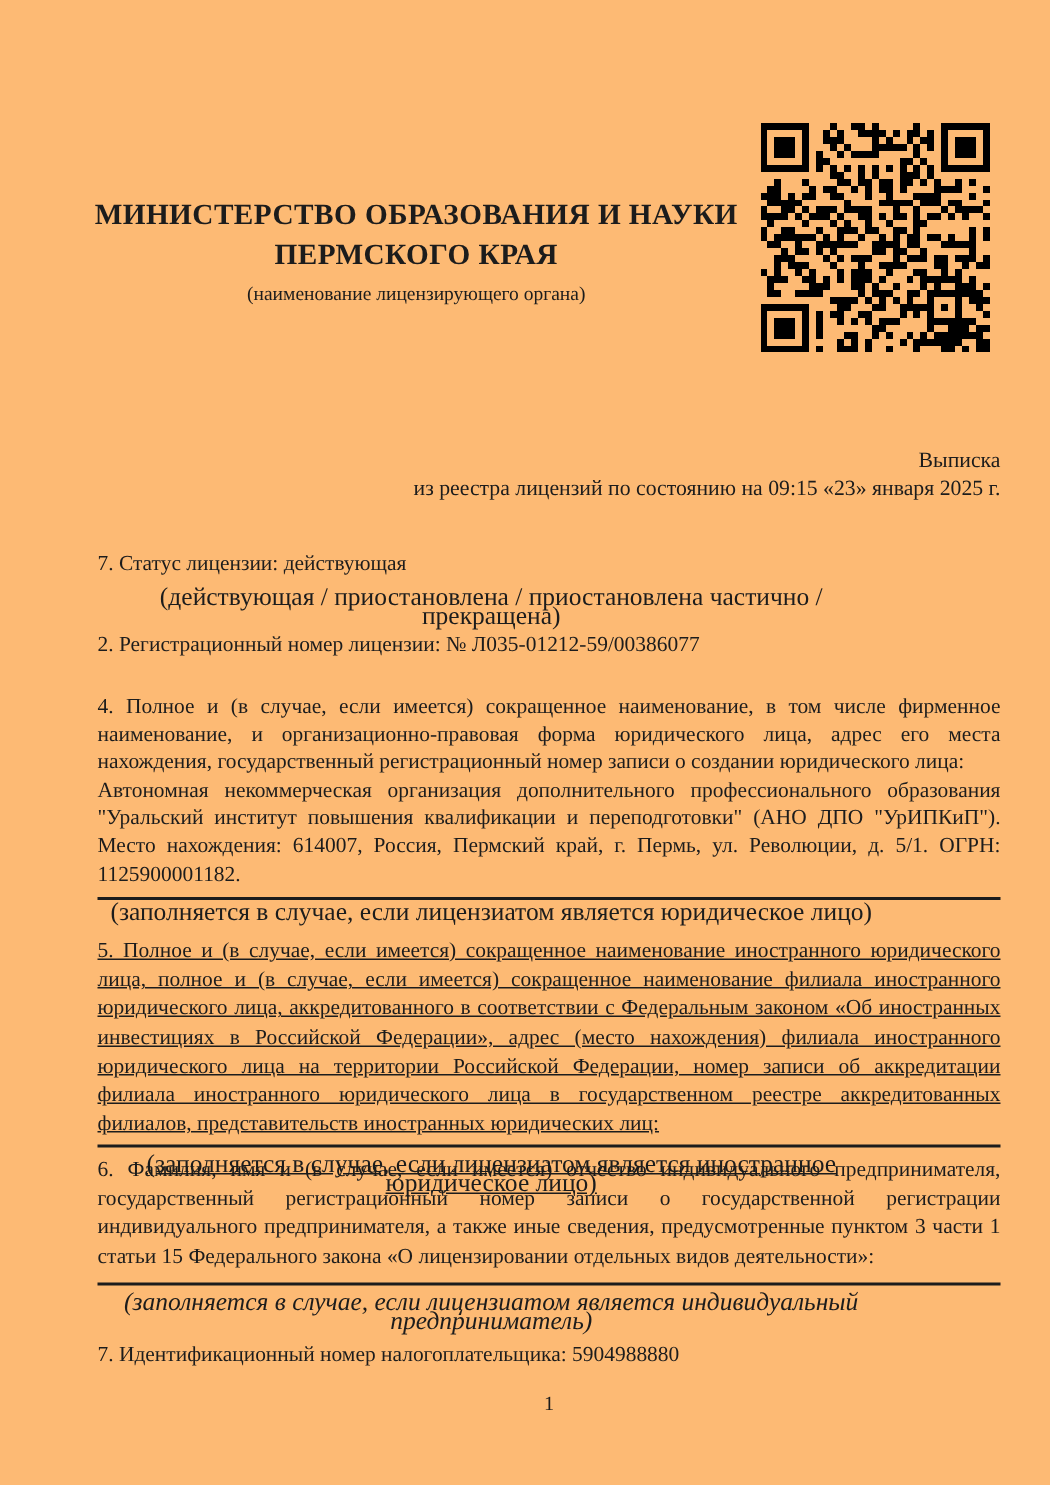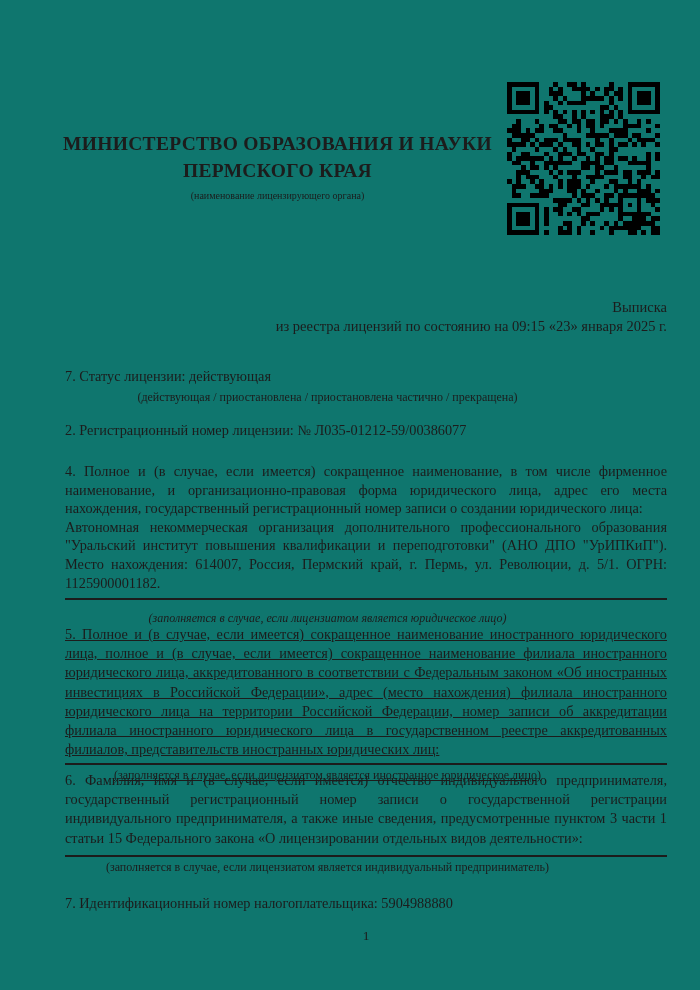--- a/index.html
+++ b/index.html
@@ -1,39 +1,39 @@
 <!DOCTYPE html>
 <html><head>
 <meta charset="utf-8">
 <style>
   html,body{margin:0;padding:0;background:#ffffff;}
   .page{
     position:relative;
     width:700px;height:990px;
-    background:#0f766e;
+    background:#fdba74;
     color:#1c1c1c;
     font-family:"Liberation Serif","DejaVu Serif",serif;
     overflow:hidden;
   }
   .abs{position:absolute;}
   
   .issuer{left:35px;top:130px;width:485px;text-align:center;}
   .issuer-name{font-weight:bold;font-size:19.5px;line-height:27px;white-space:nowrap;letter-spacing:0.3px;}
-  .issuer-caption{font-size:10px;line-height:13px;margin-top:5px;}
+  .issuer-caption{font-size:13px;line-height:13px;margin-top:5px;}
   .qr{left:507px;top:82px;width:153px;height:153px;}
   .qr svg{display:block;width:153px;height:153px;}
   
   .extract{left:65px;top:298px;width:602px;text-align:right;font-size:14.5px;line-height:18.5px;}
   
   .item{position:absolute;left:65px;width:602px;font-size:14.3px;line-height:20px;}
   .just{text-align:justify;text-justify:inter-word;}
   .lh185{line-height:18.6px;}
   .lh19{line-height:19.2px;}
   .fill-rule{border-top:2px solid #1c1c1c;width:602px;height:0;}
-  .sec-caption{width:525px;text-align:center;font-size:12px;line-height:13px;}
+  .sec-caption{width:525px;text-align:center;font-size:17px;line-height:13px;}
   .pagenum{left:65px;top:928px;width:602px;text-align:center;font-size:13.5px;}
 </style>
 </head>
 <body>
 
 <div class="page">
 
   <div class="abs issuer">
     <div class="issuer-name">МИНИСТЕРСТВО ОБРАЗОВАНИЯ И НАУКИ</div>
     <div class="issuer-name">ПЕРМСКОГО КРАЯ</div>
@@ -584,33 +584,33 @@
 
   <div class="item" style="top:420px;">
     <div>2. Регистрационный номер лицензии: № Л035-01212-59/00386077</div>
   </div>
 
 
   <div class="item" style="top:462px;">
     <div class="just lh185">4. Полное и (в случае, если имеется) сокращенное наименование, в том числе фирменное наименование, и организационно-правовая форма юридического лица, адрес его места нахождения, государственный регистрационный номер записи о создании юридического лица:</div>
     <div class="just lh185">Автономная некоммерческая организация дополнительного профессионального образования "Уральский институт повышения квалификации и переподготовки" (АНО ДПО "УрИПКиП"). Место нахождения: 614007, Россия, Пермский край, г. Пермь, ул. Революции, д. 5/1. ОГРН: 1125900001182.</div>
     <div class="fill-rule" style="margin-top:6px;"></div>
-    <div class="sec-caption" style="margin-top:12px;font-style:italic;">(заполняется в случае, если лицензиатом является юридическое лицо)</div>
+    <div class="sec-caption" style="margin-top:1px;">(заполняется в случае, если лицензиатом является юридическое лицо)</div>
   </div>
 
   <div class="item" style="top:625px;text-decoration:underline;">
     <div class="just lh19">5. Полное и (в случае, если имеется) сокращенное наименование иностранного юридического лица, полное и (в случае, если имеется) сокращенное наименование филиала иностранного юридического лица, аккредитованного в соответствии с Федеральным законом «Об иностранных инвестициях в Российской Федерации», адрес (место нахождения) филиала иностранного юридического лица на территории Российской Федерации, номер записи об аккредитации филиала иностранного юридического лица в государственном реестре аккредитованных филиалов, представительств иностранных юридических лиц:</div>
     <div class="fill-rule" style="margin-top:4px;"></div>
     <div class="sec-caption" style="margin-top:4px;">(заполняется в случае, если лицензиатом является иностранное юридическое лицо)</div>
   </div>
 
   <div class="item" style="top:771px;">
     <div class="just lh19">6. Фамилия, имя и (в случае, если имеется) отчество индивидуального предпринимателя, государственный регистрационный номер записи о государственной регистрации индивидуального предпринимателя, а также иные сведения, предусмотренные пунктом 3 части 1 статьи 15 Федерального закона «О лицензировании отдельных видов деятельности»:</div>
     <div class="fill-rule" style="margin-top:7px;"></div>
-    <div class="sec-caption" style="margin-top:4px;">(заполняется в случае, если лицензиатом является индивидуальный предприниматель)</div>
+    <div class="sec-caption" style="margin-top:4px;font-style:italic;">(заполняется в случае, если лицензиатом является индивидуальный предприниматель)</div>
   </div>
 
   <div class="item" style="top:893px;">
     <div>7. Идентификационный номер налогоплательщика: 5904988880</div>
   </div>
 
   <div class="abs pagenum">1</div>
 
 </div>
 

